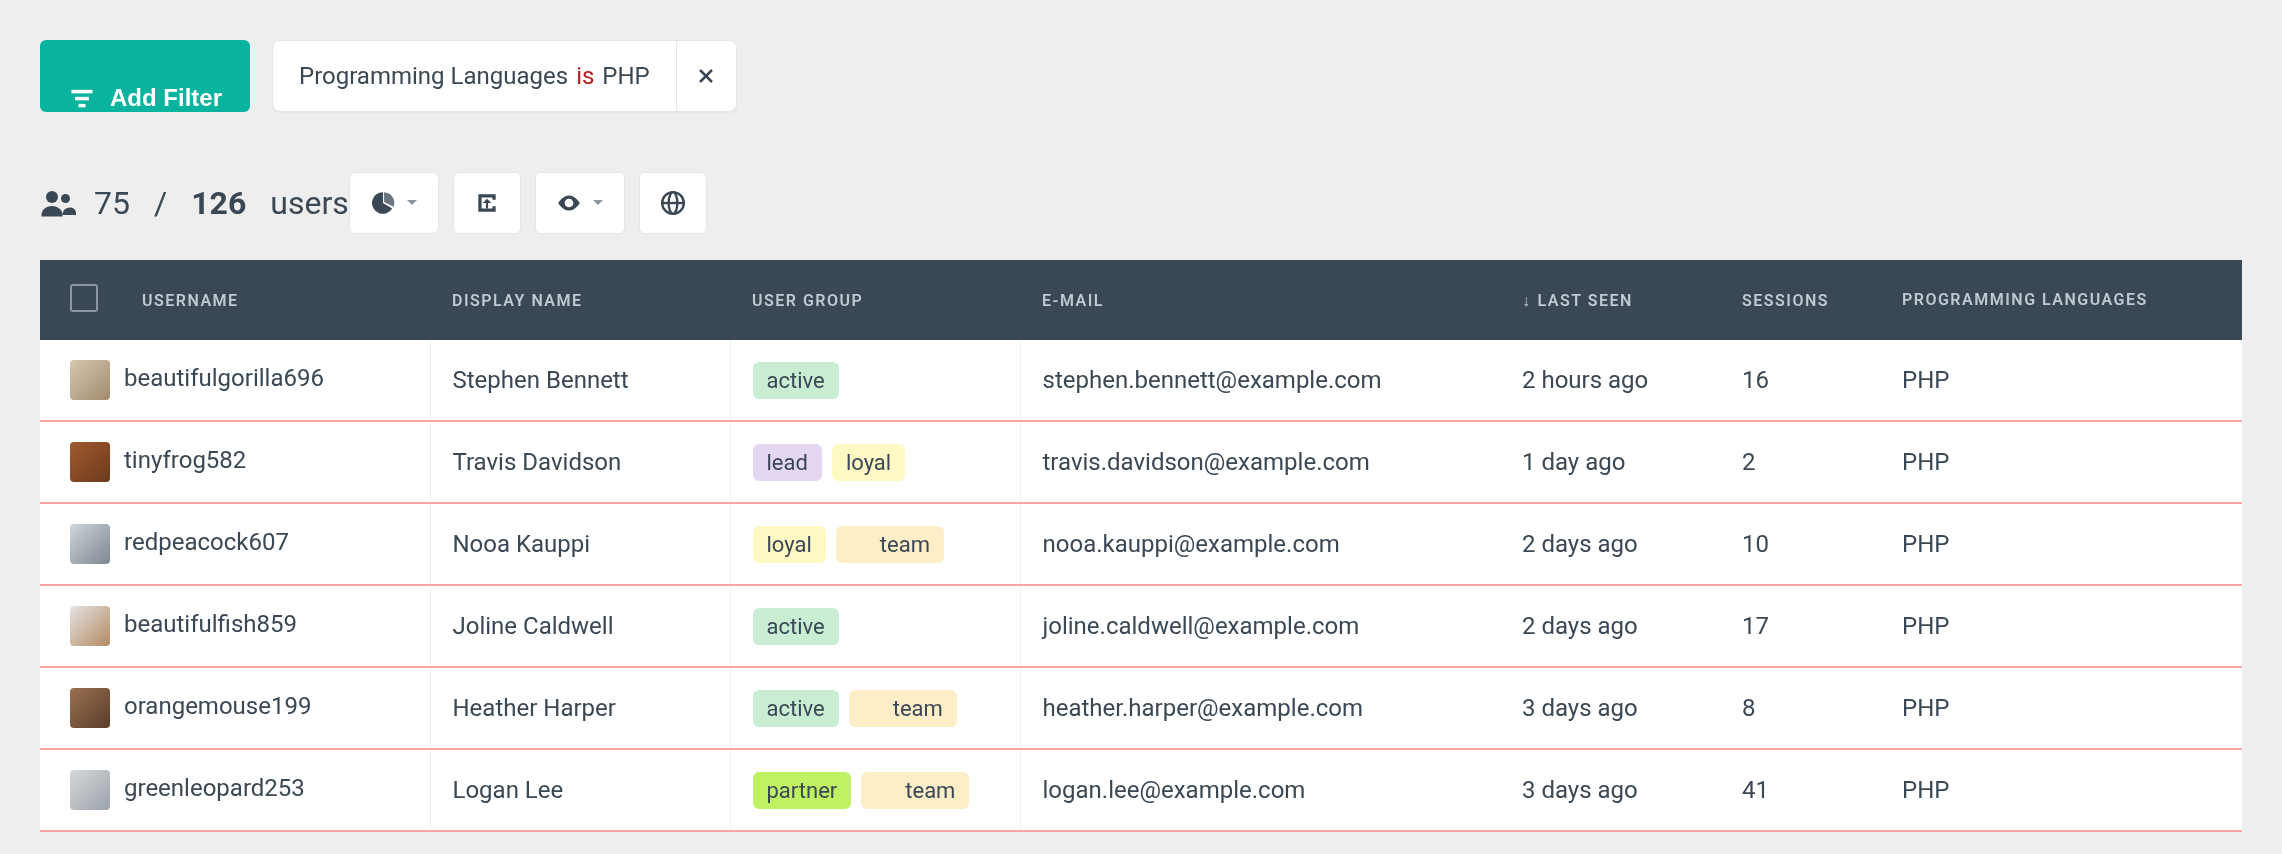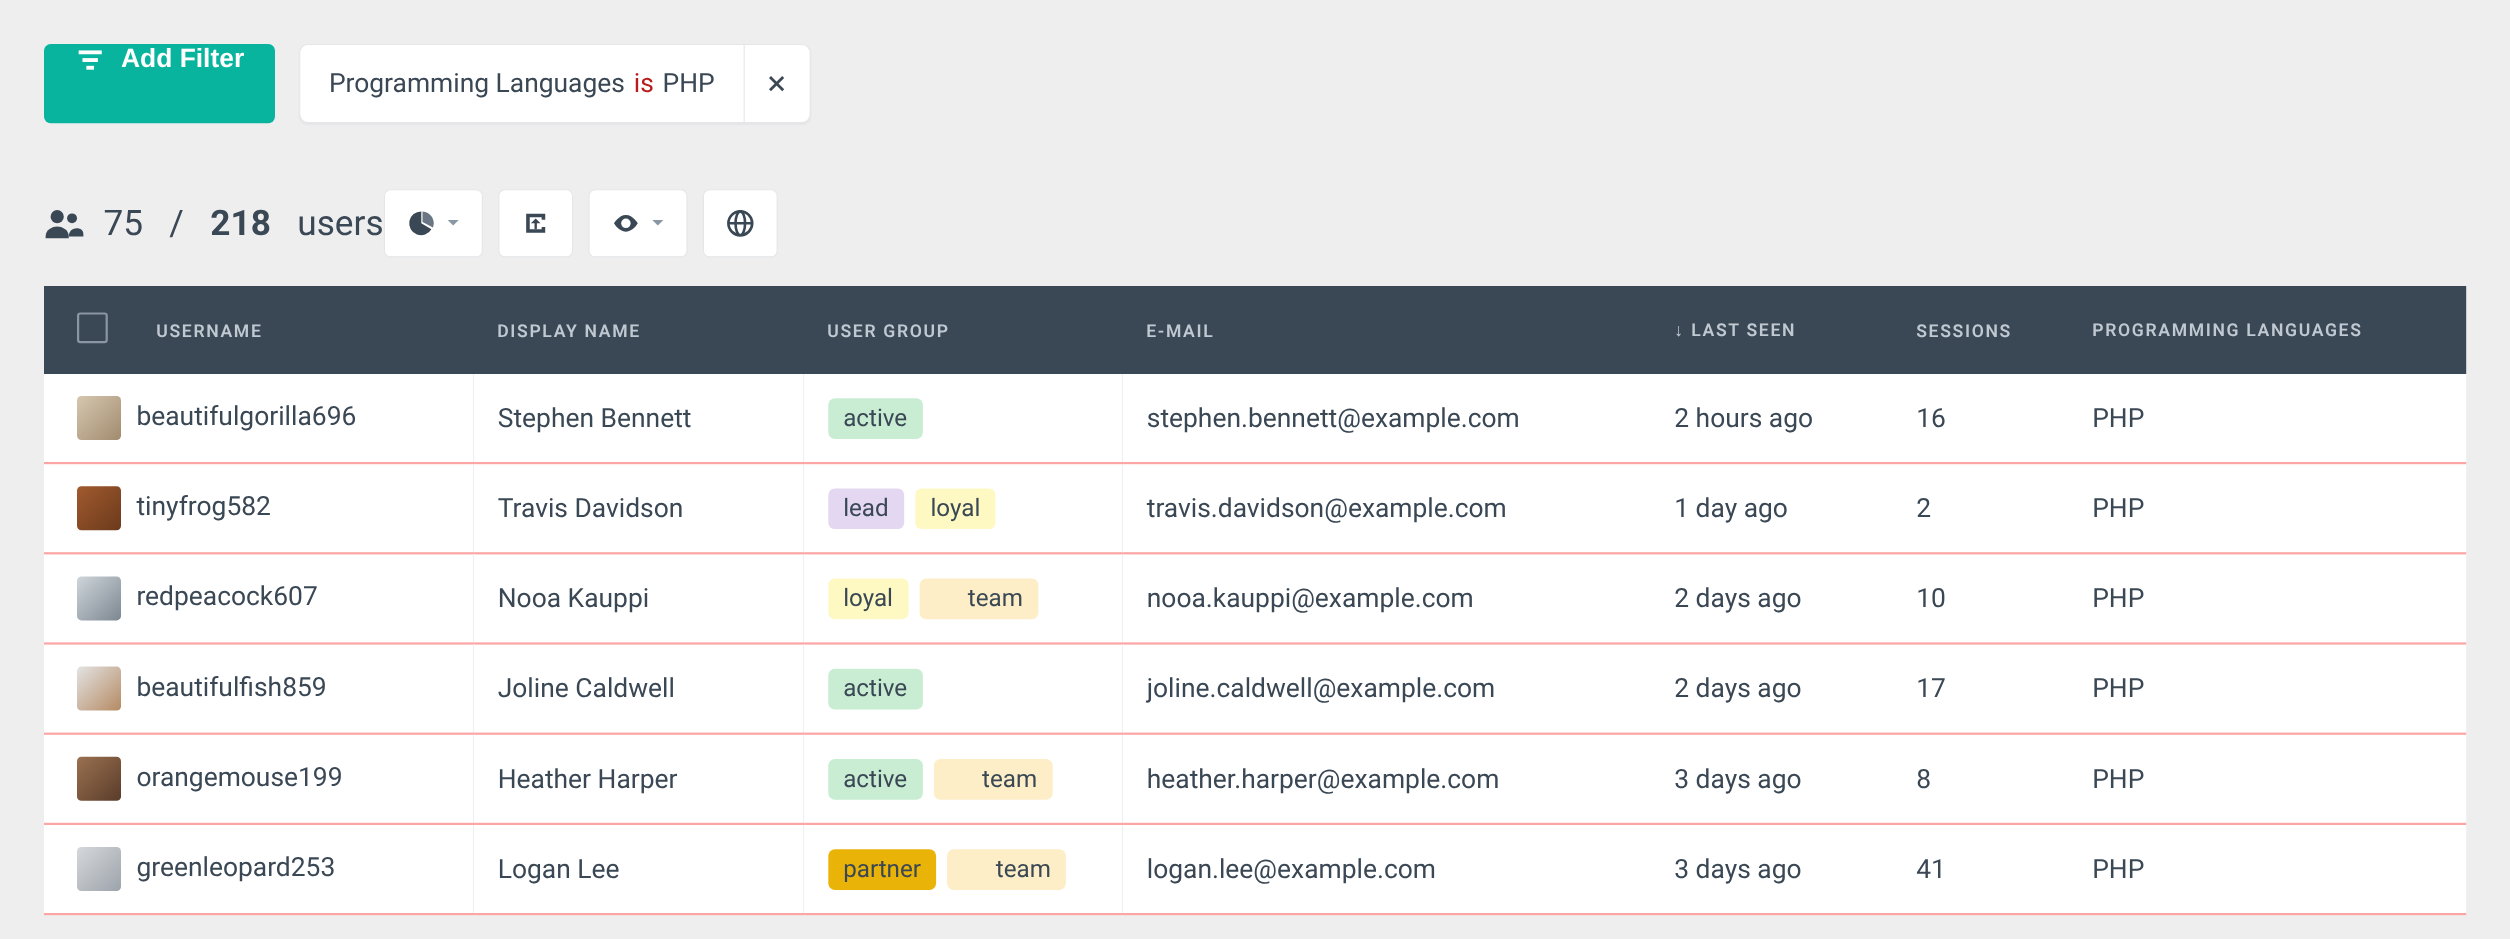--- a/index.html
+++ b/index.html
@@ -9,21 +9,21 @@
     color: #3a4754;
     width: 2282px;
     height: 854px;
     padding: 40px 40px 0 40px;
   }
 
   
   .filter-bar { display: flex; align-items: center; gap: 22px; }
 
   .btn-add-filter {
-    display: inline-flex; align-items: flex-start; gap: 14px;
+    display: inline-flex; align-items: flex-end; gap: 14px;
     background: #08b49e; color: #fff;
     border: none; border-radius: 6px;
     padding: 0 28px; height: 72px;
     font-size: 24px; font-weight: 700;
     cursor: pointer;
   }
   .btn-add-filter svg { width: 28px; height: 28px; fill: #fff; }
 
   .filter-chip {
     display: inline-flex; align-items: stretch;
@@ -101,21 +101,21 @@
   .av5 { background: linear-gradient(135deg,#d6d8da,#9ca3ab); }
 
   .tag {
     display: inline-block; padding: 6px 14px; border-radius: 6px;
     font-size: 22px; margin-right: 10px; color: #3a4754;
   }
   .tag-active  { background: #c9edd3; }
   .tag-lead    { background: #e3d7f2; }
   .tag-loyal   { background: #fef9c3; }
   .tag-team    { background: #fdeec7; padding-left: 44px; }
-  .tag-partner { background: #eab308; }
+  .tag-partner { background: #bef264; }
 
   .col-chk   { width: 60px; }
   .col-user  { width: 310px; }
   .col-name  { width: 300px; }
   .col-group { width: 290px; }
   .col-email { width: 480px; }
   .col-seen  { width: 220px; }
   .col-sess  { width: 160px; }
 </style>
 </head>
@@ -149,21 +149,21 @@
 <div class="summary-row">
   <div class="count">
     <svg viewBox="0 0 24 24">
         <circle cx="8" cy="8" r="4"></circle>
         <circle cx="17" cy="9" r="3"></circle>
         <path d="M1 20c0-4 4-6 7-6s7 2 7 6v1H1z"></path>
         <path d="M15 20c0-2.5 1.5-5 5-5 2 0 4 1.2 4 4v1h-9z"></path>
       </svg>
     <span>75</span>
     <span class="sep">/</span>
-    <span class="total">218</span>
+    <span class="total">126</span>
     <span class="label">users</span>
   </div>
 
   <div class="view-toggles">
     <button class="vt-btn">
       <svg class="icon" viewBox="0 0 24 24">
           <path d="M12 2v10l8.5 5A10 10 0 1 1 12 2z"></path>
           <path d="M13 2a10 10 0 0 1 8.8 13.5L13 11z" fill="#6a7683"></path>
         </svg>
       <svg class="caret" viewBox="0 0 12 12">

